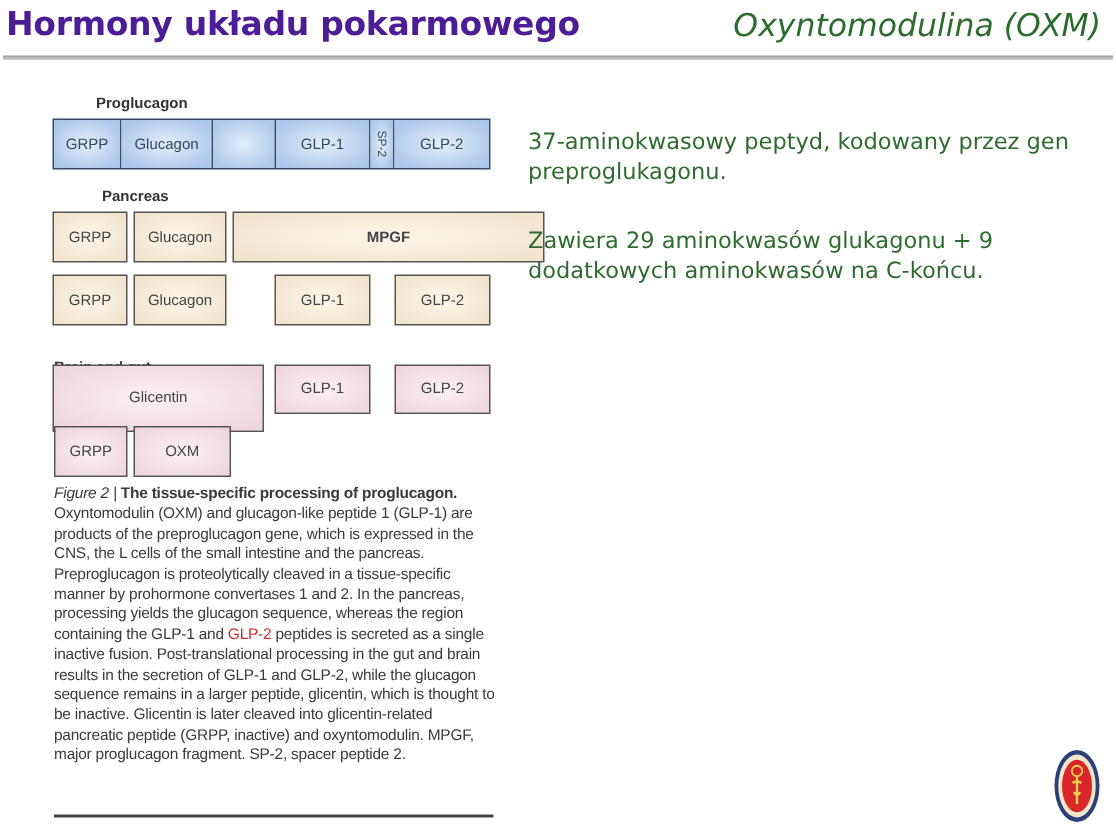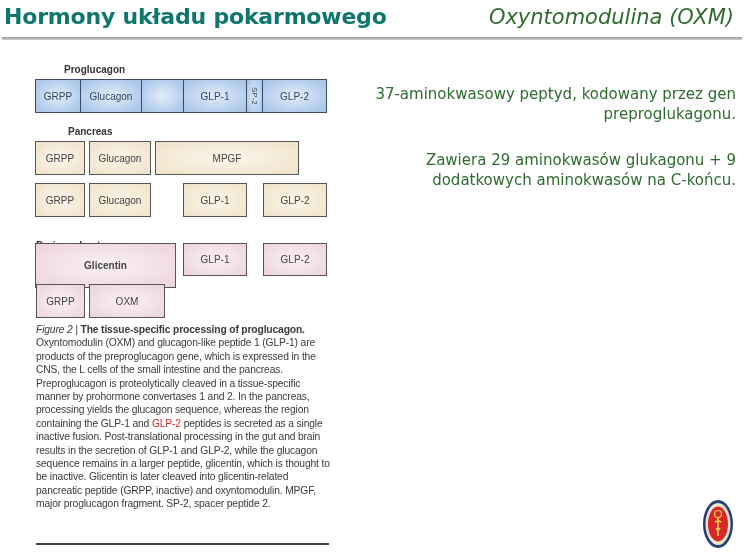--- a/index.html
+++ b/index.html
@@ -1,37 +1,37 @@
 <!DOCTYPE html>
 <html><head>
 <meta charset="utf-8">
 <style>
   html, body { margin:0; padding:0; }
   body { width:744px; height:560px; background:#ffffff; position:relative; overflow:hidden; font-family:"DejaVu Sans", sans-serif; }
-  .hdr-left { position:absolute; left:4px; top:4px; font-family:"DejaVu Sans", sans-serif; font-weight:bold; font-size:22px; color:#0f766e; letter-spacing:-0.2px; white-space:nowrap; }
+  .hdr-left { position:absolute; left:4px; top:4px; font-family:"DejaVu Sans", sans-serif; font-weight:bold; font-size:22px; color:#4c1d95; letter-spacing:-0.2px; white-space:nowrap; }
   .hdr-right { position:absolute; right:10px; top:5px; font-family:"DejaVu Sans", sans-serif; font-size:21px; color:#2e6b2e; white-space:nowrap;font-style:italic; }
   .hdr-rule { position:absolute; left:2px; right:2px; top:37px; height:3px; background:linear-gradient(#9a9a9a,#d0d0d0); }
 
   .fig { position:absolute; left:0; top:0; width:340px; height:560px; font-family:"Liberation Sans", sans-serif; }
   .sec-label { position:absolute; left:36px; font-size:10px; font-weight:bold; color:#333; }
   .box { position:absolute; box-sizing:border-box; border:1.5px solid #555; display:flex; align-items:center; justify-content:center; font-size:10px; color:#444; }
   .pro-row { position:absolute; left:35px; top:79px; width:292px; height:34px; box-sizing:border-box; border:1.5px solid #3c4b66; display:flex; }
   .pro-row .seg { box-sizing:border-box; border-right:1.5px solid #3c4b66; display:flex; align-items:center; justify-content:center; font-size:10px; color:#38465e; background:radial-gradient(ellipse at center,#e3edfa 0%,#abc7ea 85%); }
   .pro-row .seg:last-child { border-right:none; }
   .sp2 { writing-mode:vertical-rl; font-size:8px !important; }
   .pan { background:radial-gradient(ellipse at center,#fbf5ea 0%,#efe2c9 100%); border-color:#555; }
   .brn { background:radial-gradient(ellipse at center,#fbf1f5 0%,#ecd3de 100%); border-color:#555; }
 
   .caption { position:absolute; left:36px; top:323px; width:300px; font-family:"Liberation Sans", sans-serif; font-size:10.3px; line-height:13.4px; color:#3a3a3a; letter-spacing:-0.15px; }
   .caption .fig-num { font-weight:normal;font-style:italic; }
   .caption .fig-title { font-weight:bold;margin-top:26px; }
   .caption .red { color:#d22b2b; }
   .cap-rule { position:absolute; left:36px; top:543px; width:293px; height:1.5px; background:#444; }
 
-  .right-text { position:absolute; left:352px; width:384px; text-align:right; font-family:"DejaVu Sans", sans-serif; font-size:15px; line-height:20px; color:#2e6b2e; }
+  .right-text { position:absolute; left:352px; width:384px; text-align:left; font-family:"DejaVu Sans", sans-serif; font-size:15px; line-height:20px; color:#2e6b2e; }
   .p1 { top:84px; }
   .p2 { top:150px; }
 
   .logo { position:absolute; left:702px; top:498px; width:32px; height:52px; }
 </style>
 </head>
 <body>
 
 <div class="hdr-left">Hormony układu pokarmowego</div>
 <div class="hdr-right">Oxyntomodulina (OXM)</div>
@@ -45,34 +45,34 @@
     <div class="seg" style="width:61px;">Glucagon</div>
     <div class="seg" style="width:42px;"></div>
     <div class="seg" style="width:63px;">GLP-1</div>
     <div class="seg sp2" style="width:16px;">SP-2</div>
     <div class="seg" style="flex:1;">GLP-2</div>
   </div>
 
   <div class="sec-label" style="top:126px;padding-left:32px;">Pancreas</div>
   <div class="box pan" style="left:35px;top:141px;width:50px;height:34px;">GRPP</div>
   <div class="box pan" style="left:89px;top:141px;width:62px;height:34px;">Glucagon</div>
-  <div class="box pan" style="left:155px;top:141px;width:144px;height:34px;">MPGF</div>
+  <div class="box pan" style="left:155px;top:141px;width:208px;height:34px;font-weight:bold;">MPGF</div>
 
   <div class="box pan" style="left:35px;top:183px;width:50px;height:34px;">GRPP</div>
   <div class="box pan" style="left:89px;top:183px;width:62px;height:34px;">Glucagon</div>
   <div class="box pan" style="left:183px;top:183px;width:64px;height:34px;">GLP-1</div>
   <div class="box pan" style="left:263px;top:183px;width:64px;height:34px;">GLP-2</div>
 
   <div class="sec-label" style="top:240px;text-align:right;">Brain and gut</div>
-  <div class="box brn" style="left:35px;top:243px;width:141px;height:45px;font-weight:bold;">Glicentin</div>
+  <div class="box brn" style="left:35px;top:243px;width:141px;height:45px;">Glicentin</div>
   <div class="box brn" style="left:183px;top:243px;width:64px;height:33px;">GLP-1</div>
   <div class="box brn" style="left:263px;top:243px;width:64px;height:33px;">GLP-2</div>
 
   <div class="box brn" style="left:36px;top:284px;width:49px;height:34px;">GRPP</div>
-  <div class="box brn" style="left:89px;top:284px;width:76px;height:34px;">OXM</div>
+  <div class="box brn" style="left:89px;top:284px;width:65px;height:34px;">OXM</div>
 
   <div class="caption"><span class="fig-num">Figure 2 | </span><span class="fig-title">The tissue-specific processing of proglucagon.</span><span> Oxyntomodulin (OXM) and glucagon-like peptide 1 (GLP-1) are products of the preproglucagon gene, which is expressed in the CNS, the L cells of the small intestine and the pancreas. Preproglucagon is proteolytically cleaved in a tissue-specific manner by prohormone convertases 1 and 2. In the pancreas, processing yields the glucagon sequence, whereas the region containing the GLP-1 and </span><span class="red">GLP-2</span><span> peptides is secreted as a single inactive fusion. Post-translational processing in the gut and brain results in the secretion of GLP-1 and GLP-2, while the glucagon sequence remains in a larger peptide, glicentin, which is thought to be inactive. Glicentin is later cleaved into glicentin-related pancreatic peptide (GRPP, inactive) and oxyntomodulin. MPGF, major proglucagon fragment. SP-2, spacer peptide 2.</span></div>
   <div class="cap-rule"></div>
 </div>
 
 <div class="right-text p1">37-aminokwasowy peptyd, kodowany przez gen preproglukagonu.</div>
 <div class="right-text p2">Zawiera 29 aminokwasów glukagonu + 9 dodatkowych aminokwasów na C-końcu.</div>
 
 <div class="logo">
   <svg width="32" height="52" viewBox="0 0 32 52">

